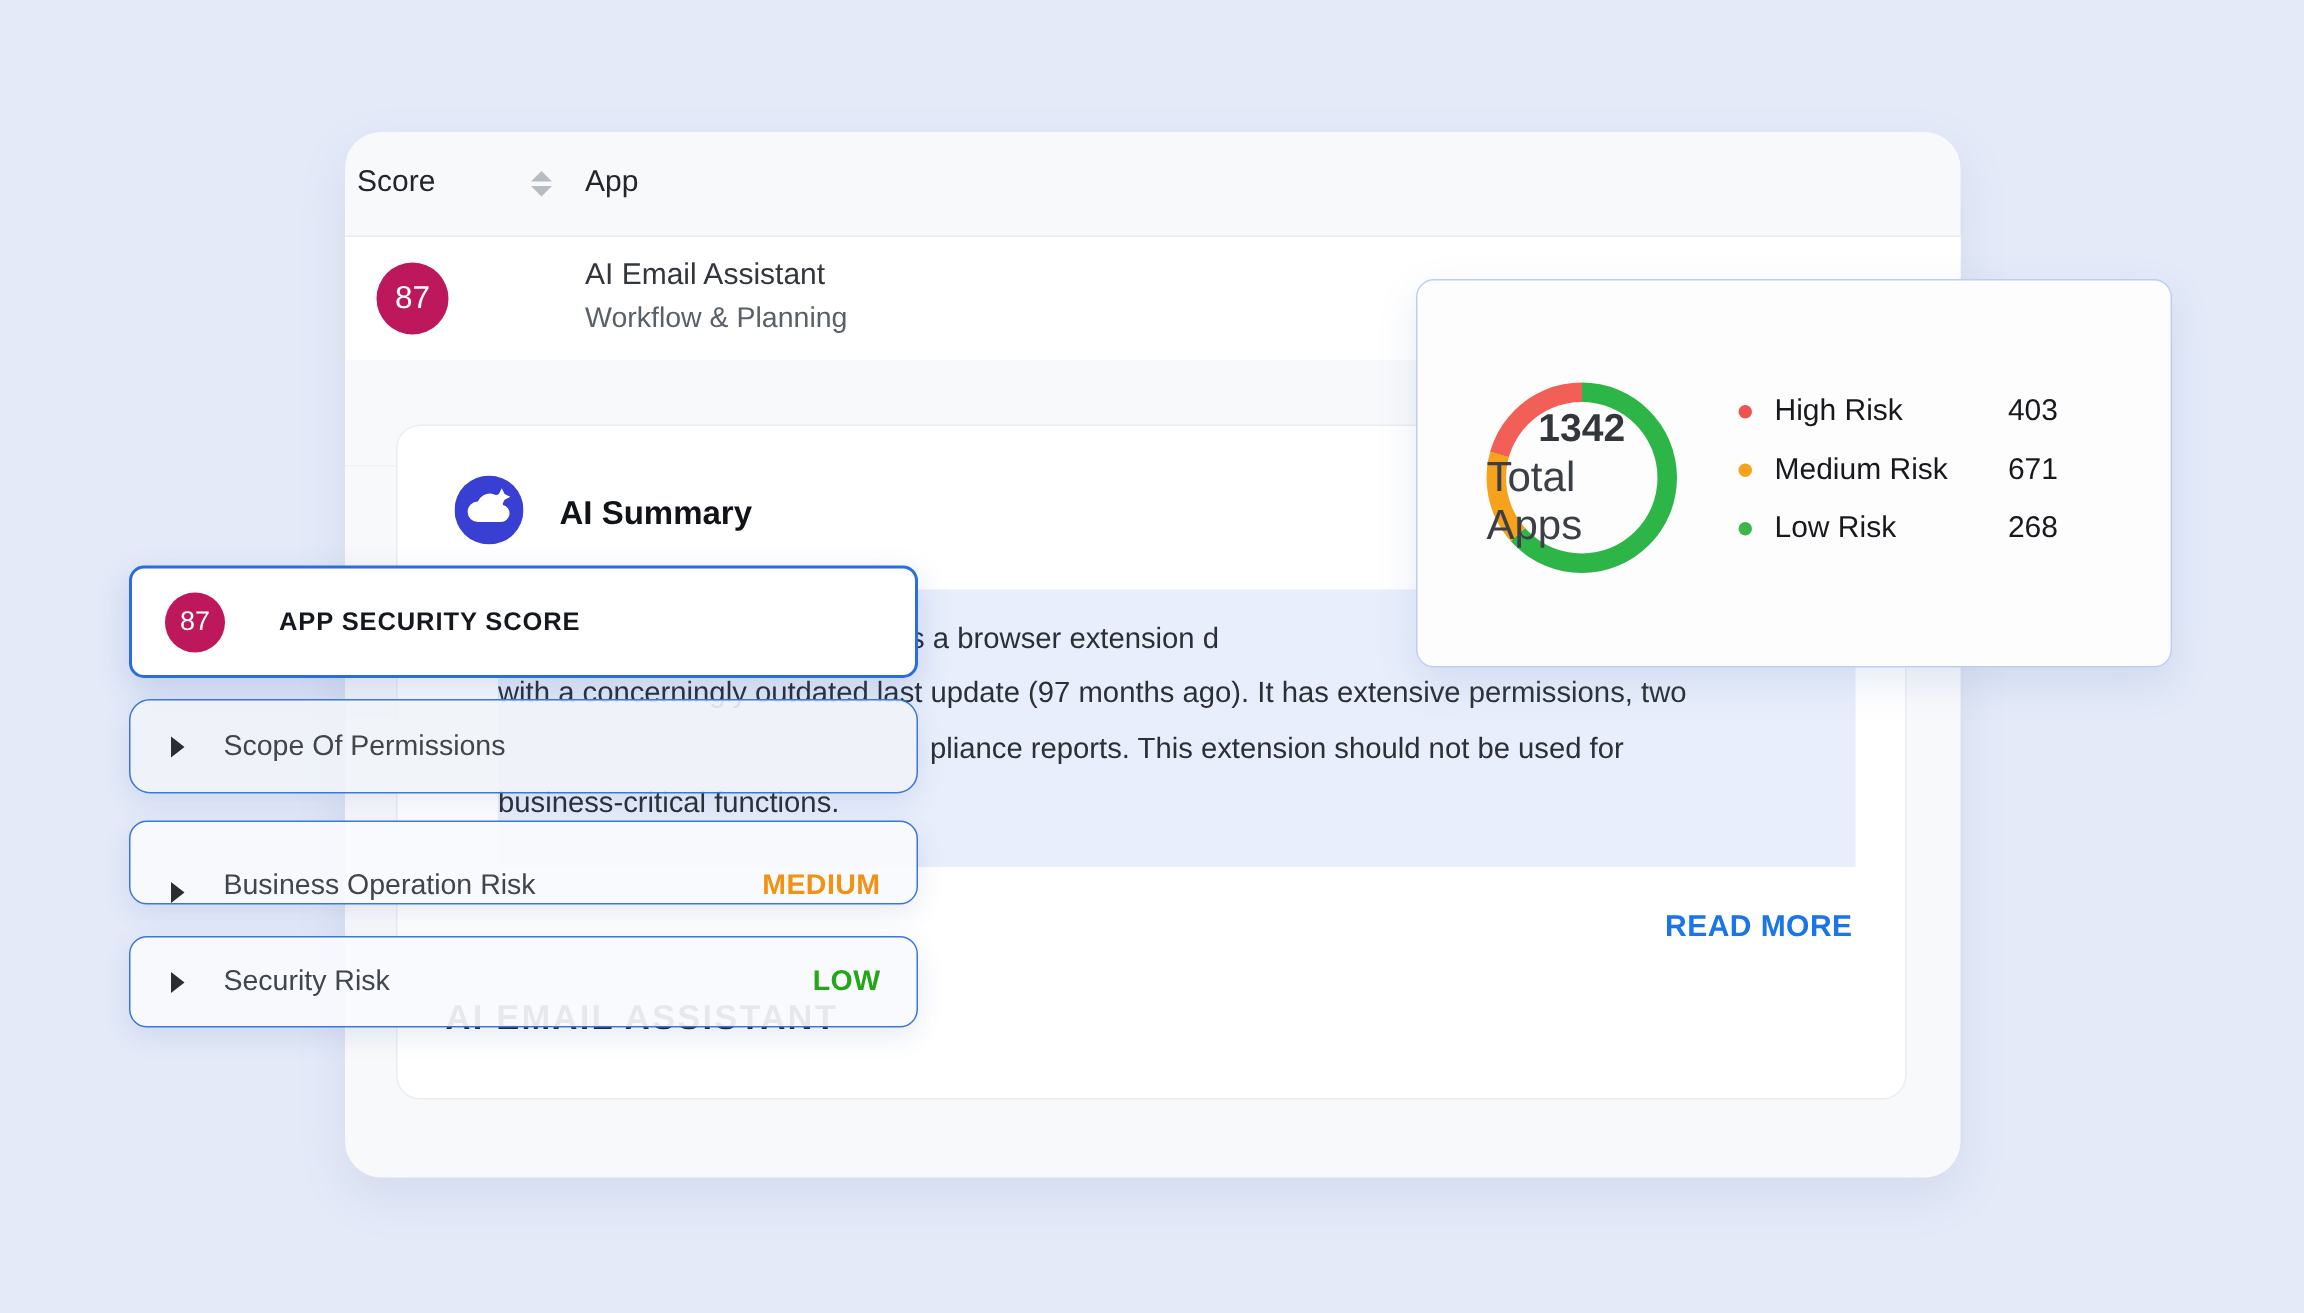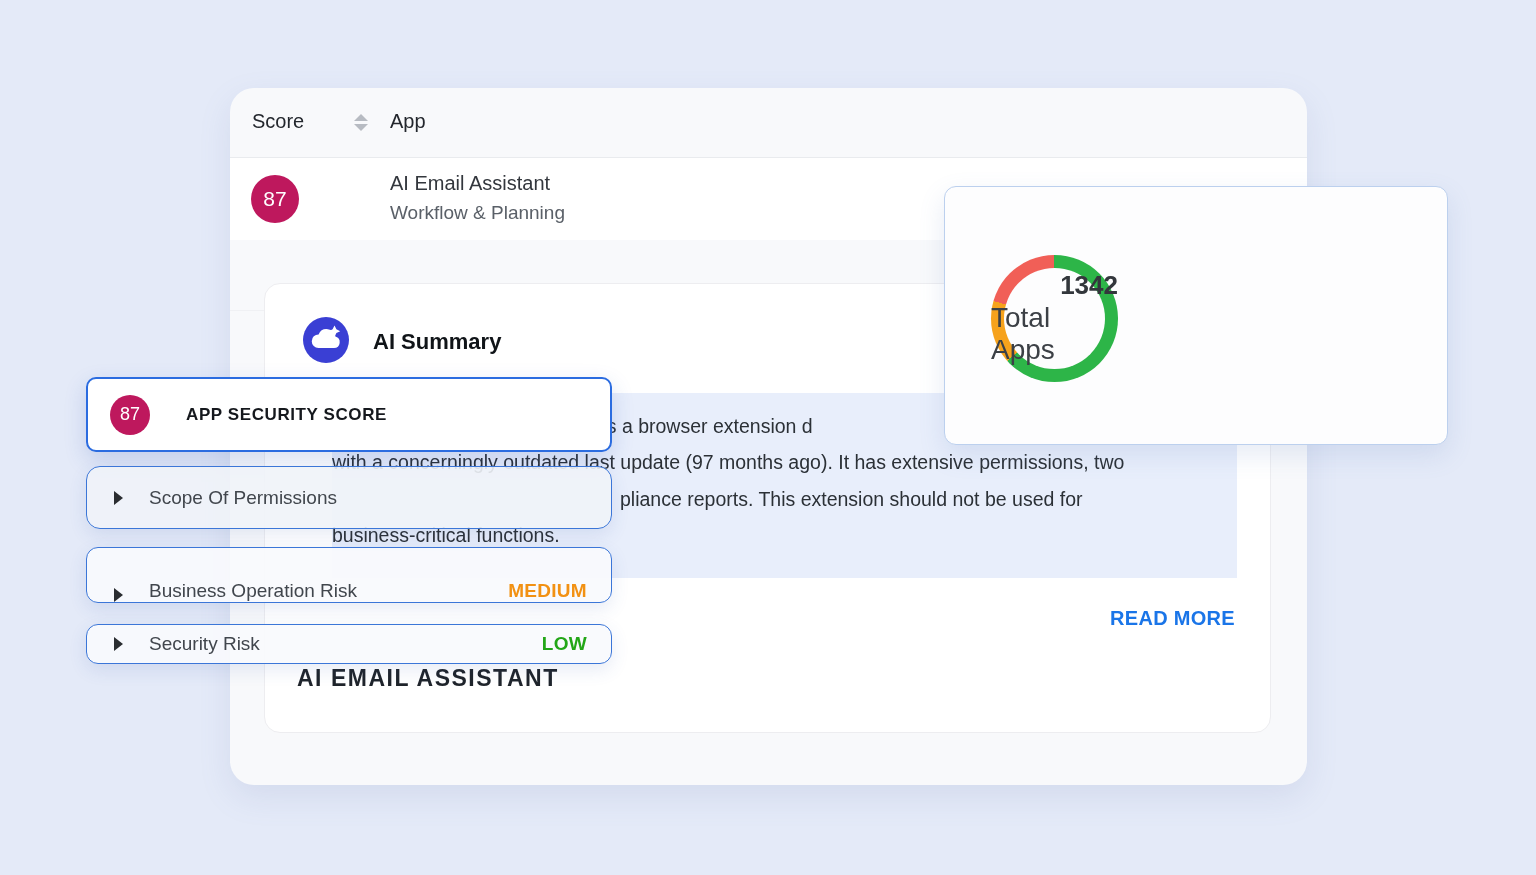--- a/index.html
+++ b/index.html
@@ -13,21 +13,21 @@
   .abs { position:absolute; }
 
   
   .main-card {
     left:230px; top:88px; width:1077px; height:697px;
     background:#f8f9fb; border-radius:24px;
     box-shadow:0 12px 32px rgba(110,130,180,.14);
     z-index:1;
   }
   .table-header { left:0; top:0; width:100%; height:69px; border-radius:24px 24px 0 0; }
-  .col-score { left:22px; top:22px; font-size:20px; color:#23272d; }
+  .col-score { left:8px; top:22px; font-size:20px; color:#23272d; }
   .sort-icon { left:124px; top:24px; width:14px; height:22px; }
   .sort-icon .up, .sort-icon .down { position:absolute; left:0; width:0; height:0; border-left:7px solid transparent; border-right:7px solid transparent; }
   .sort-icon .up { top:2px; border-bottom:7px solid #b7bbc2; }
   .sort-icon .down { top:12px; border-top:7px solid #b7bbc2; }
   .col-app { left:160px; top:22px; font-size:20px; color:#23272d; }
   .hdr-divider { left:0; top:69px; width:100%; height:1px; background:#e9ebee; }
 
   .table-row { left:0; top:70px; width:100%; height:82px; background:#ffffff; }
   .row-divider { left:0; top:152px; width:100%; height:1px; background:#f0f1f4; }
 
@@ -60,21 +60,21 @@
   .stats-card {
     left:944px; top:186px; width:504px; height:259px;
     background:#fdfdfe; border:1.5px solid #bcd0ee; border-radius:12px;
     box-shadow:0 10px 26px rgba(100,130,190,.16);
     z-index:30;
   }
   .donut { left:46px; top:68px; width:127px; height:127px; border-radius:50%; }
   .donut::after { content:""; position:absolute; left:13px; top:13px; width:101px; height:101px;
                   border-radius:50%; background:#fdfdfe; }
   .donut-center { left:46px; top:68px; width:127px; height:127px; display:flex; flex-direction:column;
-                  align-items:flex-end; justify-content:center; z-index:2; }
+                  align-items:center; justify-content:center; z-index:2; }
   .donut-total { font-size:26px; font-weight:bold; color:#33373c; line-height:1.1; }
   .donut-caption { font-size:28px; color:#3c4046; margin-top:3px; }
 
   .legend { left:214px; top:68px; width:213px; }
   .legend-row { display:flex; align-items:center; height:39px; }
   .legend-dot { width:9px; height:9px; border-radius:50%; margin-right:15px; flex:0 0 auto; }
   .legend-label { font-size:20px; color:#17191d; }
   .legend-value { margin-left:auto; font-size:20px; color:#17191d; }
 
   
@@ -82,21 +82,21 @@
            background:rgba(249,250,253,.92); z-index:40;
            box-shadow:0 6px 18px rgba(60,90,170,.12);
            display:flex; align-items:center; }
   .score-panel { top:377px; height:75px; border:2px solid #2b6ce0; border-radius:10px;
                  background:#ffffff; box-shadow:0 8px 22px rgba(40,80,180,.18); }
   .panel-badge { width:40px; height:40px; font-size:18px; margin-left:22px; flex:0 0 auto; }
   .score-panel-title { margin-left:36px; font-size:17px; font-weight:600; letter-spacing:.6px; color:#15181d; }
 
   .risk-panel-1 { top:466px; height:63px; border-radius:14px; background:rgba(240,243,248,.9); }
   .risk-panel-2 { top:547px; height:56px;align-items:flex-end; }
-  .risk-panel-3 { top:624px; height:40px; }
+  .risk-panel-3 { top:624px; height:61px; }
   .risk-panel-4 { top:700px; height:57px; }
 
   .tri { width:0; height:0; border-top:7px solid transparent; border-bottom:7px solid transparent;
          border-left:9px solid #2a2d31; margin-left:27px; flex:0 0 auto; }
   .risk-label { margin-left:26px; font-size:19px; color:#41464d; }
   .risk-level { margin-left:auto; margin-right:24px; font-size:19px; font-weight:bold; letter-spacing:.3px; }
 </style>
 </head>
 <body>
 
@@ -138,20 +138,37 @@
     <div class="abs read-more">READ MORE</div>
     <div class="abs hidden-heading">AI EMAIL ASSISTANT</div>
   </div>
 
   <div class="abs stats-card">
     <div class="abs donut" style="background: conic-gradient(rgb(45, 181, 72) 0deg, rgb(45, 181, 72) 228deg, rgb(246, 162, 28) 228deg, rgb(246, 162, 28) 286deg, rgb(241, 95, 87) 286deg, rgb(241, 95, 87) 360deg);"></div>
     <div class="abs donut-center">
       <div class="donut-total">1342</div>
       <div class="donut-caption">Total Apps</div>
     </div>
+    <div class="abs legend">
+      <div class="legend-row">
+        <span class="legend-dot" style="background: rgb(239, 83, 80);"></span>
+        <span class="legend-label">High Risk</span>
+        <span class="legend-value">403</span>
+      </div>
+      <div class="legend-row">
+        <span class="legend-dot" style="background: rgb(246, 162, 28);"></span>
+        <span class="legend-label">Medium Risk</span>
+        <span class="legend-value">671</span>
+      </div>
+      <div class="legend-row">
+        <span class="legend-dot" style="background: rgb(60, 181, 74);"></span>
+        <span class="legend-label">Low Risk</span>
+        <span class="legend-value">268</span>
+      </div>
+    </div>
   </div>
 
   <div class="abs panel score-panel">
     <div class="badge panel-badge">87</div>
     <div class="score-panel-title">APP SECURITY SCORE</div>
   </div>
 
   <div class="abs panel risk-panel-1">
     <span class="tri"></span>
     <span class="risk-label">Scope Of Permissions</span>

